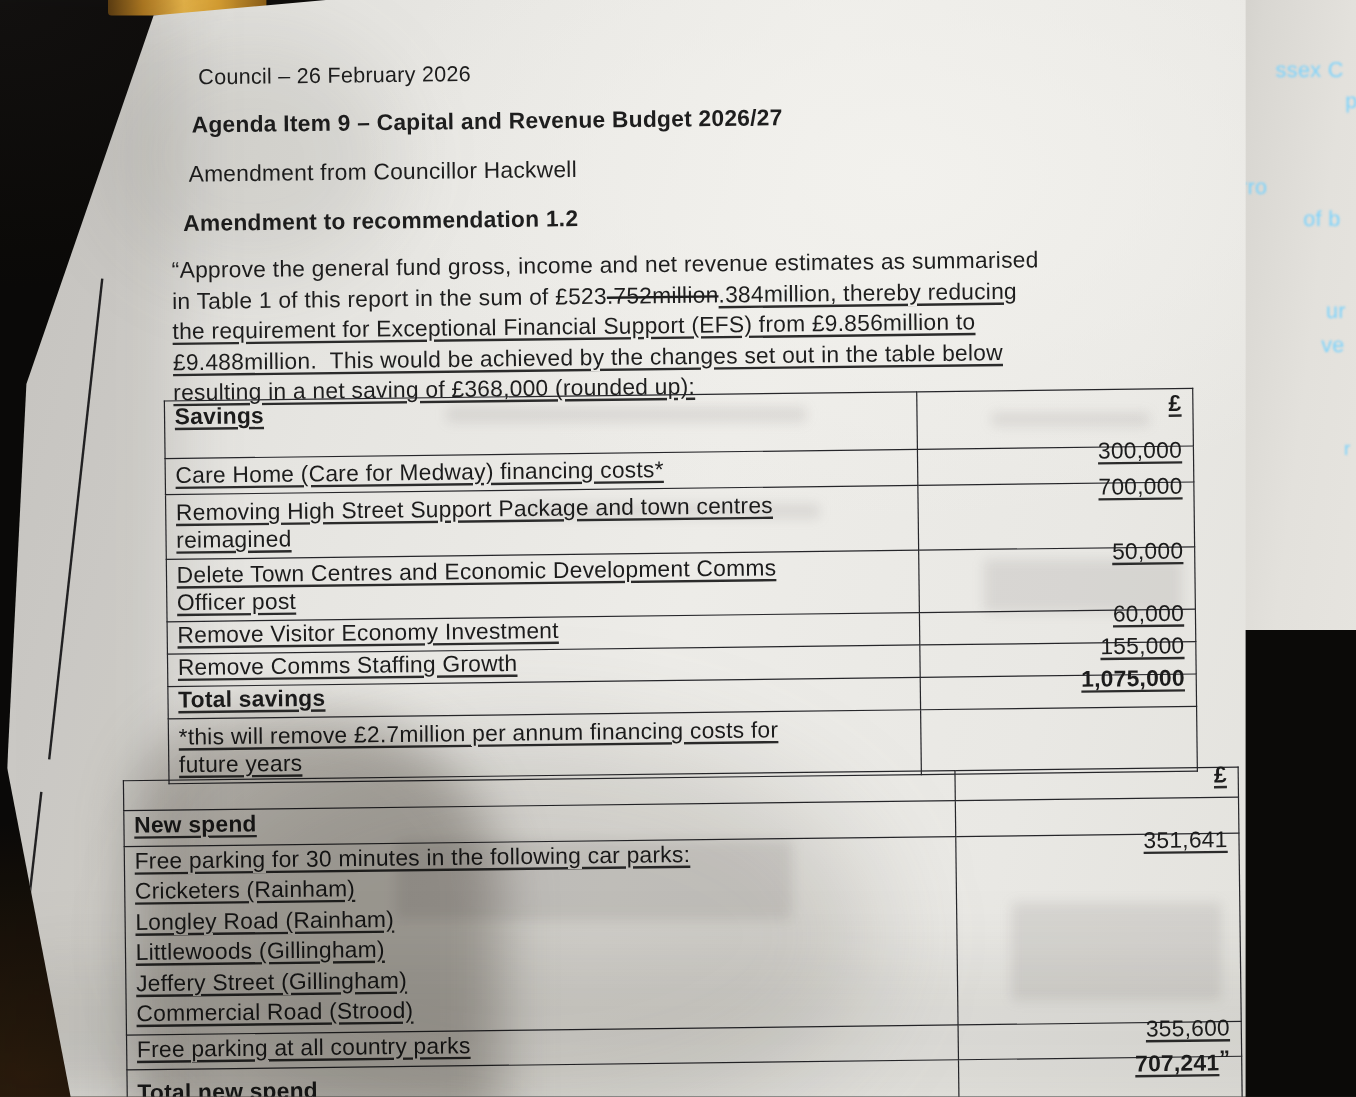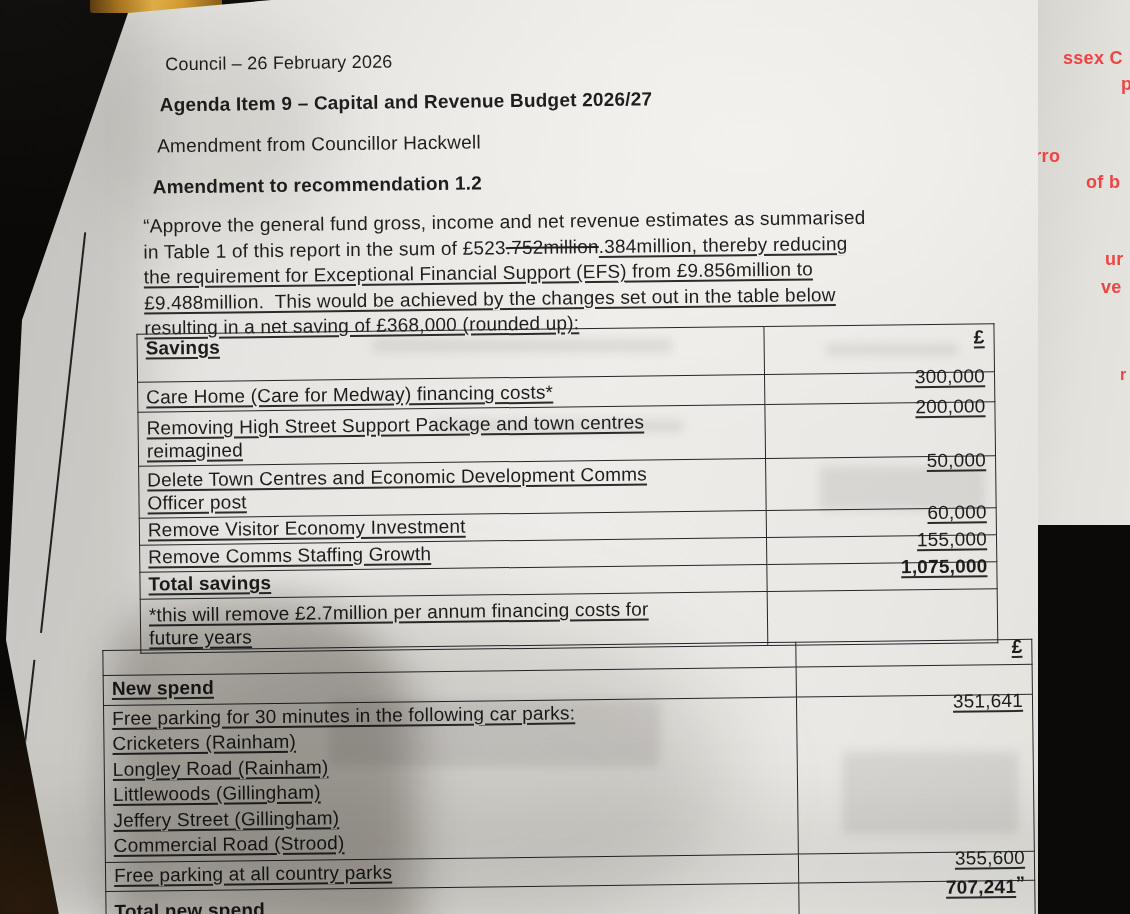--- a/index.html
+++ b/index.html
@@ -14,21 +14,21 @@
   .abs{position:absolute;}
 
   
   #wood-strip{left:90px;top:0;width:132px;height:13px;
     background:linear-gradient(90deg,#5f3f12 0%,#b27b22 22%,#e7b449 48%,#d59d30 70%,#8a5d17 100%);
     border-radius:0 0 3px 3px;}
 
   
   #page2{left:995px;top:-20px;width:140px;height:545px;
     background:linear-gradient(97deg,#c9c7c2 0%,#d9d7d2 30%,#e3e1dc 65%,#e6e4df 100%);}
-  .frag{position:absolute;color:#ef4444;font-size:18px;filter:blur(0.7px);letter-spacing:0.3px;white-space:nowrap;font-weight:bold;}
+  .frag{position:absolute;color:#7dd3fc;font-size:18px;filter:blur(0.7px);letter-spacing:0.3px;white-space:nowrap;}
   #frag1{left:1063px;top:48px;}
   #frag2{left:1080px;top:74px;margin-left:41px;}
   #frag3{left:1023px;top:146px;}
   #frag4{left:1086px;top:172px;}
   #frag5{left:1105px;top:249px;text-align:center;}
   #frag6{left:1101px;top:277px;}
   #frag7{left:1120px;top:366px;font-size:16px;}
 
   
   #paper{left:0;top:0;width:1038px;height:914px;
@@ -147,21 +147,21 @@
           <tr class="row-header bold">
             <td class="desc"><span class="u">Savings</span></td>
             <td class="amt"><span class="u">£</span></td>
           </tr>
           <tr>
             <td class="desc"><span class="u">Care Home (Care for Medway) financing costs*</span></td>
             <td class="amt"><span class="u">300,000</span></td>
           </tr>
           <tr>
             <td class="desc"><span class="u">Removing High Street Support Package and town centres</span><br><span class="u">reimagined</span></td>
-            <td class="amt"><span class="u">200,000</span></td>
+            <td class="amt"><span class="u">700,000</span></td>
           </tr>
           <tr>
             <td class="desc"><span class="u">Delete Town Centres and Economic Development Comms</span><br><span class="u">Officer post</span></td>
             <td class="amt"><span class="u">50,000</span></td>
           </tr>
           <tr>
             <td class="desc"><span class="u">Remove Visitor Economy Investment</span></td>
             <td class="amt"><span class="u">60,000</span></td>
           </tr>
           <tr>

